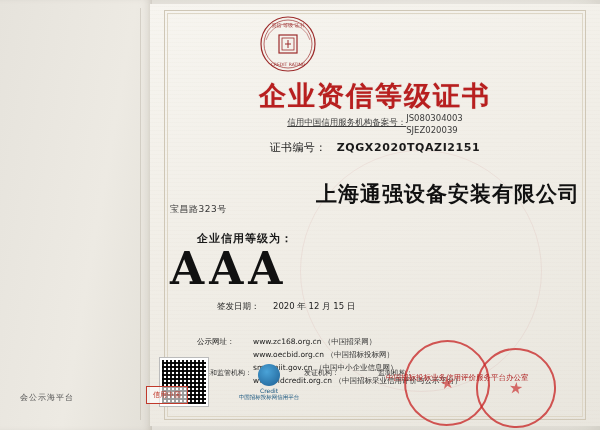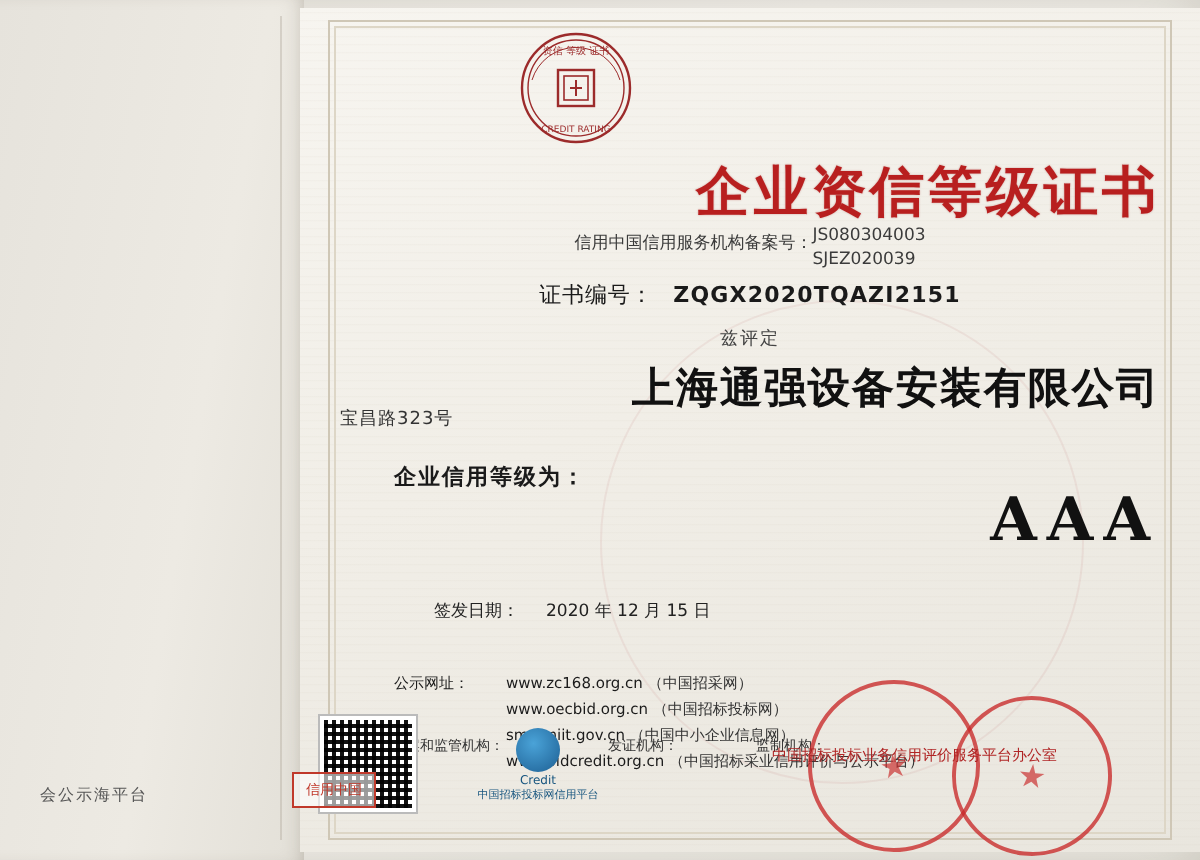--- a/index.html
+++ b/index.html
@@ -76,21 +76,21 @@
     height: 60px;
   }
   .top-seal svg { display: block; }
 
   
   .main-title {
     position: absolute;
     left: 170px;
     top: 78px;
     width: 410px;
-    text-align: right;
+    text-align: center;
     font-size: 27px;
     letter-spacing: 2px;
     font-weight: bold;
     color: #b81f1f;
     font-family: "DejaVu Sans", "Liberation Sans", sans-serif;
     text-shadow: 0 0 1px rgba(150,20,20,0.4);
   }
   .record-block {
     position: absolute;
     left: 170px;
@@ -103,20 +103,21 @@
   }
   .record-row {
     display: inline-block;
     text-align: left;
     white-space: nowrap;
   }
   .record-label {
     display: inline-block;
     vertical-align: top;
     padding-top: 4px;
+    text-decoration: underline;
   }
   .record-nums {
     display: inline-block;
     vertical-align: top;
     text-align: left;
   }
   .cert-no {
     position: absolute;
     left: 170px;
     top: 140px;
@@ -167,22 +168,22 @@
     font-size: 11px;
     color: #1a1a1a;
     font-weight: bold;
     letter-spacing: 1px;
   }
   .grade-value {
     position: absolute;
     left: 170px;
     top: 243px;
     width: 410px;
-    text-align: right;
-    font-size: 30px;
+    text-align: left;
+    font-size: 44px;
     font-weight: bold;
     color: #111;
     letter-spacing: 5px;
     font-family: "DejaVu Serif", "Liberation Serif", serif;
   }
 
   
   .details {
     position: absolute;
     left: 197px;
@@ -360,21 +361,20 @@
   <div class="record-block">
     <span class="record-row">
       <span class="record-label">信用中国信用服务机构备案号：</span><span class="record-nums"><span>JS080304003</span><br><span>SJEZ020039</span></span>
     </span>
   </div>
 
   <div class="cert-no">
     <span class="label">证书编号：</span><span class="value">ZQGX2020TQAZI2151</span>
   </div>
 
-  <div class="hereby">兹评定</div>
   <div class="company">上海通强设备安装有限公司</div>
   <div class="address">宝昌路323号</div>
 
   <div class="grade-label">企业信用等级为：</div>
   <div class="grade-value">AAA</div>
 
   <div class="details">
     <div class="det-row">
       <span class="det-label">签发日期：</span><span class="det-val">2020 年 12 月 15 日</span>
     </div>

